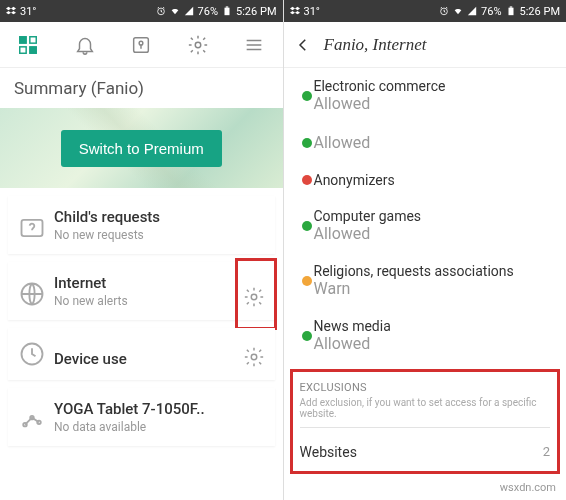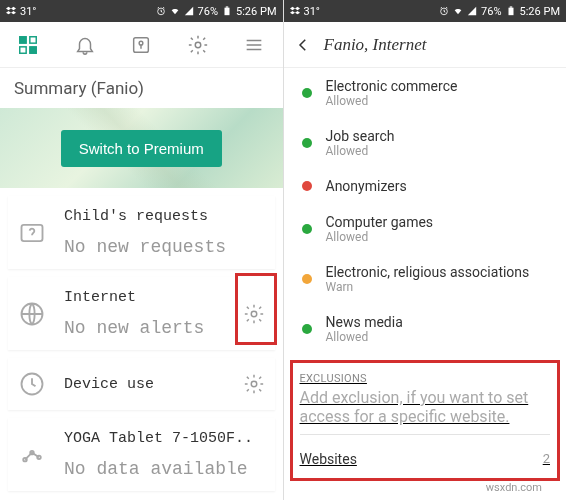--- a/index.html
+++ b/index.html
@@ -20,46 +20,46 @@
   .nav-active { stroke: #17a384; fill: #17a384; }
 
   .summary-head { padding: 10px 14px; font-size: 17px; color: #555; }
 
   .map-banner { height: 80px; background: linear-gradient(135deg,#cfe9d6 0,#e8f4e0 40%,#b8dcc7 70%,#d9ecd3 100%); display:flex; align-items:center; justify-content:center; position:relative; }
   .map-banner::before { content:""; position:absolute; inset:0; background:
     linear-gradient(45deg, transparent 40%, rgba(180,200,170,.3) 50%, transparent 60%);
   }
   .premium-btn { background: #17a384; color:#fff; border:none; padding: 10px 18px; font-size:15px; border-radius:3px; z-index:1; }
 
-  .card { background:#fff; margin:8px 8px 0 8px; padding:12px 10px; display:flex; align-items:center; gap:18px; box-shadow: 0 1px 2px rgba(0,0,0,.06); position:relative;font-family:Liberation Mono, monospace; }
+  .card { background:#fff; margin:8px 8px 0 8px; padding:12px 10px; display:flex; align-items:flex-end; gap:8px; box-shadow: 0 1px 2px rgba(0,0,0,.06); position:relative; }
   .card-icon { width:28px; height:28px; stroke:#aaa; fill:none; stroke-width:1.6; flex-shrink:0; }
   .card-body { flex:1; }
   .card-title { font-size:15px; color:#333; font-weight:500; }
-  .card-sub { font-size:18px; color:#999; margin-top:12px; }
+  .card-sub { font-size:12px; color:#999; margin-top:2px; }
   .card-gear { width:22px; height:22px; stroke:#999; fill:none; stroke-width:1.6; }
   .highlight-red { position:absolute; border:3px solid #d32f2f; pointer-events:none; }
 
   
   .detail-head { height:46px; display:flex; align-items:center; padding:4px 10px; font-size:17px; font-style:italic; font-family: cursive, serif; color:#333; gap:12px; border-bottom:1px solid #eee; }
   .back-icon { width:18px; height:18px; stroke:#333; fill:none; stroke-width:2; }
 
-  .cat-row { display:flex; align-items:center; padding:10px 16px 10px 18px; gap:14px; }
+  .cat-row { display:flex; align-items:center; padding:10px 16px 10px 18px; gap:2px; }
   .dot { width:10px; height:10px; border-radius:50%; flex-shrink:0; }
   .cat-body { flex:1; }
   .cat-title { font-size:14px; color:#333; }
-  .cat-sub { font-size:12px; color:#999; }
-
-  .ex-section { margin:6px 8px 0 8px; position:relative;text-decoration:underline; }
+  .cat-sub { font-size:16px; color:#999; }
+
+  .ex-section { margin:6px 8px 0 8px; position:relative; }
   .ex-head { padding:12px 8px 4px; }
   .ex-label { font-size:11px; color:#888; letter-spacing:.3px; }
-  .ex-hint { font-size:16px; color:#aaa; margin-top:3px; border-bottom:1px solid #e3e3e3; padding-bottom:8px; }
+  .ex-hint { font-size:10px; color:#aaa; margin-top:3px; border-bottom:1px solid #e3e3e3; padding-bottom:8px; }
   .ex-row { padding:12px 8px; display:flex; justify-content:space-between; align-items:flex-start; font-size:14px; color:#333; }
   .ex-count { color:#999; font-size:13px; }
 
-  .watermark { position:absolute; bottom:6px; right:24px; font-size:11px; color:#999; z-index:10; }
+  .watermark { position:absolute; bottom:6px; right:10px; font-size:11px; color:#999; z-index:10; }
 </style>
 </head>
 <body>
 
 <div class="container">
 
   <div class="pane">
     <div class="statusbar">
       <div class="left">
         <svg class="sig-ico" viewBox="0 0 24 24">
@@ -222,41 +222,40 @@
       <div class="cat-row">
         <div class="dot" style="background:#2aa83f"></div>
         <div class="cat-body">
           <div class="cat-title">Electronic commerce</div>
           <div class="cat-sub">Allowed</div>
         </div>
       </div>
       <div class="cat-row">
         <div class="dot" style="background:#2aa83f"></div>
         <div class="cat-body">
-          <div class="cat-title">Job search</div>
           <div class="cat-sub">Allowed</div>
         </div>
       </div>
       <div class="cat-row">
         <div class="dot" style="background:#e0483e"></div>
         <div class="cat-body">
           <div class="cat-title">Anonymizers</div>
         </div>
       </div>
       <div class="cat-row">
         <div class="dot" style="background:#2aa83f"></div>
         <div class="cat-body">
           <div class="cat-title">Computer games</div>
           <div class="cat-sub">Allowed</div>
         </div>
       </div>
       <div class="cat-row">
         <div class="dot" style="background:#f2a63a"></div>
         <div class="cat-body">
-          <div class="cat-title">Electronic, religious associations</div>
+          <div class="cat-title">Religions, requests associations</div>
           <div class="cat-sub">Warn</div>
         </div>
       </div>
       <div class="cat-row">
         <div class="dot" style="background:#2aa83f"></div>
         <div class="cat-body">
           <div class="cat-title">News media</div>
           <div class="cat-sub">Allowed</div>
         </div>
       </div>

